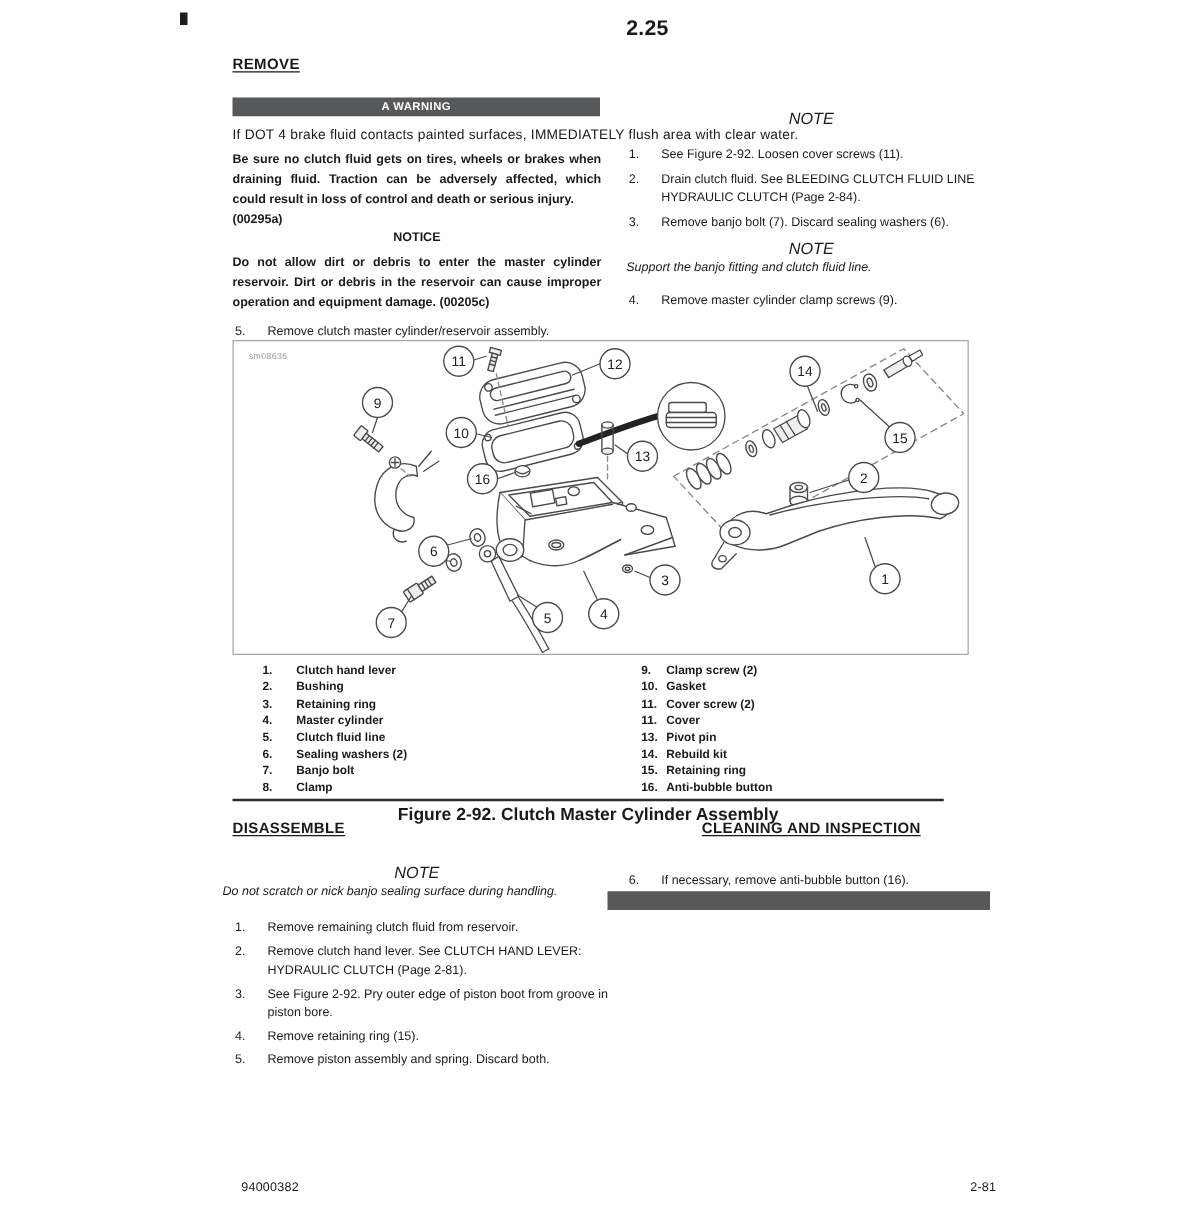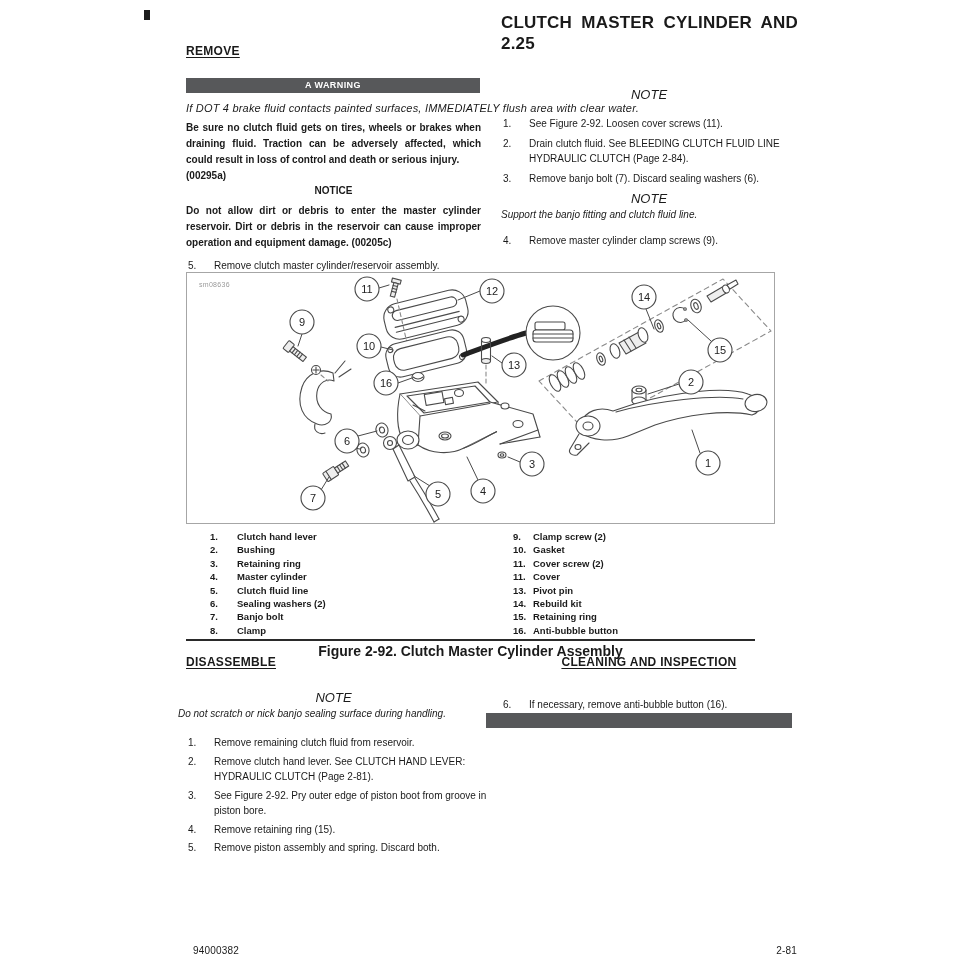--- a/index.html
+++ b/index.html
@@ -12,21 +12,21 @@
   
   .doc-title { left:501px; top:13px; width:297px; font-weight:bold; font-size:17px; line-height:20.5px; letter-spacing:.2px; }
   .doc-title .just { text-align:justify; text-align-last:justify; }
   .sec-head { font-weight:bold; font-size:12px; text-decoration:underline; text-underline-offset:2px; letter-spacing:.3px; }
   
   .banner { background:#57585a; color:#ffffff; font-weight:bold; font-size:9px; letter-spacing:.4px;
             text-align:center; line-height:15px; height:15px; }
   .bar-empty { background:#57585a; height:15px; }
   
   .it { font-style:italic; font-size:10px; }
-  .it-wide { font-style:italic; font-size:11px; letter-spacing:.2px; white-space:nowrap;text-align:right; }
+  .it-wide { font-size:11px; letter-spacing:.2px; white-space:nowrap;text-align:right; }
   .note-lab { font-style:italic; font-size:13px; text-align:center; }
   .bpara { font-weight:bold; font-size:10px; line-height:16px; text-align:justify; }
   .step { display:flex; font-size:10px; line-height:15.5px; margin-bottom:4px; }
   .step .n { flex:none; width:28px; padding-left:2px; }
   .step .t { flex:1; }
   
   .figbox { left:186px; top:272px; width:589px; height:252px; border:1px solid #a6a6a6; background:#fff; }
   .parts { left:186px; top:530px; width:589px; }
   .pcol-l { position:absolute; left:24px; top:0; width:290px; }
   .pcol-r { position:absolute; left:327px; top:0; width:260px; }
@@ -39,21 +39,20 @@
   .artifact { left:144px; top:10px; width:6px; height:10px; background:#1d1d1d; }
   svg text.co { font-family:"Liberation Sans",sans-serif; font-size:11px; fill:#222; }
   svg text.wm { font-family:"Liberation Sans",sans-serif; font-size:7px; fill:#9a9a9a; letter-spacing:.3px; }
 </style>
 </head>
 <body>
 
 <div class="abs artifact"></div>
 
 <div class="abs doc-title">
-  <div class="just">CLUTCH MASTER CYLINDER AND</div>
   <div>2.25</div>
 </div>
 
 <div class="abs sec-head" style="left:186px; top:44px;">REMOVE</div>
 
 <div class="abs banner" style="left:186px; top:78px; width:294px;">A WARNING</div>
 
 <div class="abs note-lab" style="left:501px; top:87px; width:296px;">NOTE</div>
 
 <div class="abs it-wide" style="left:186px; top:102px;">If DOT 4 brake fluid contacts painted surfaces, IMMEDIATELY flush area with clear water.</div>

